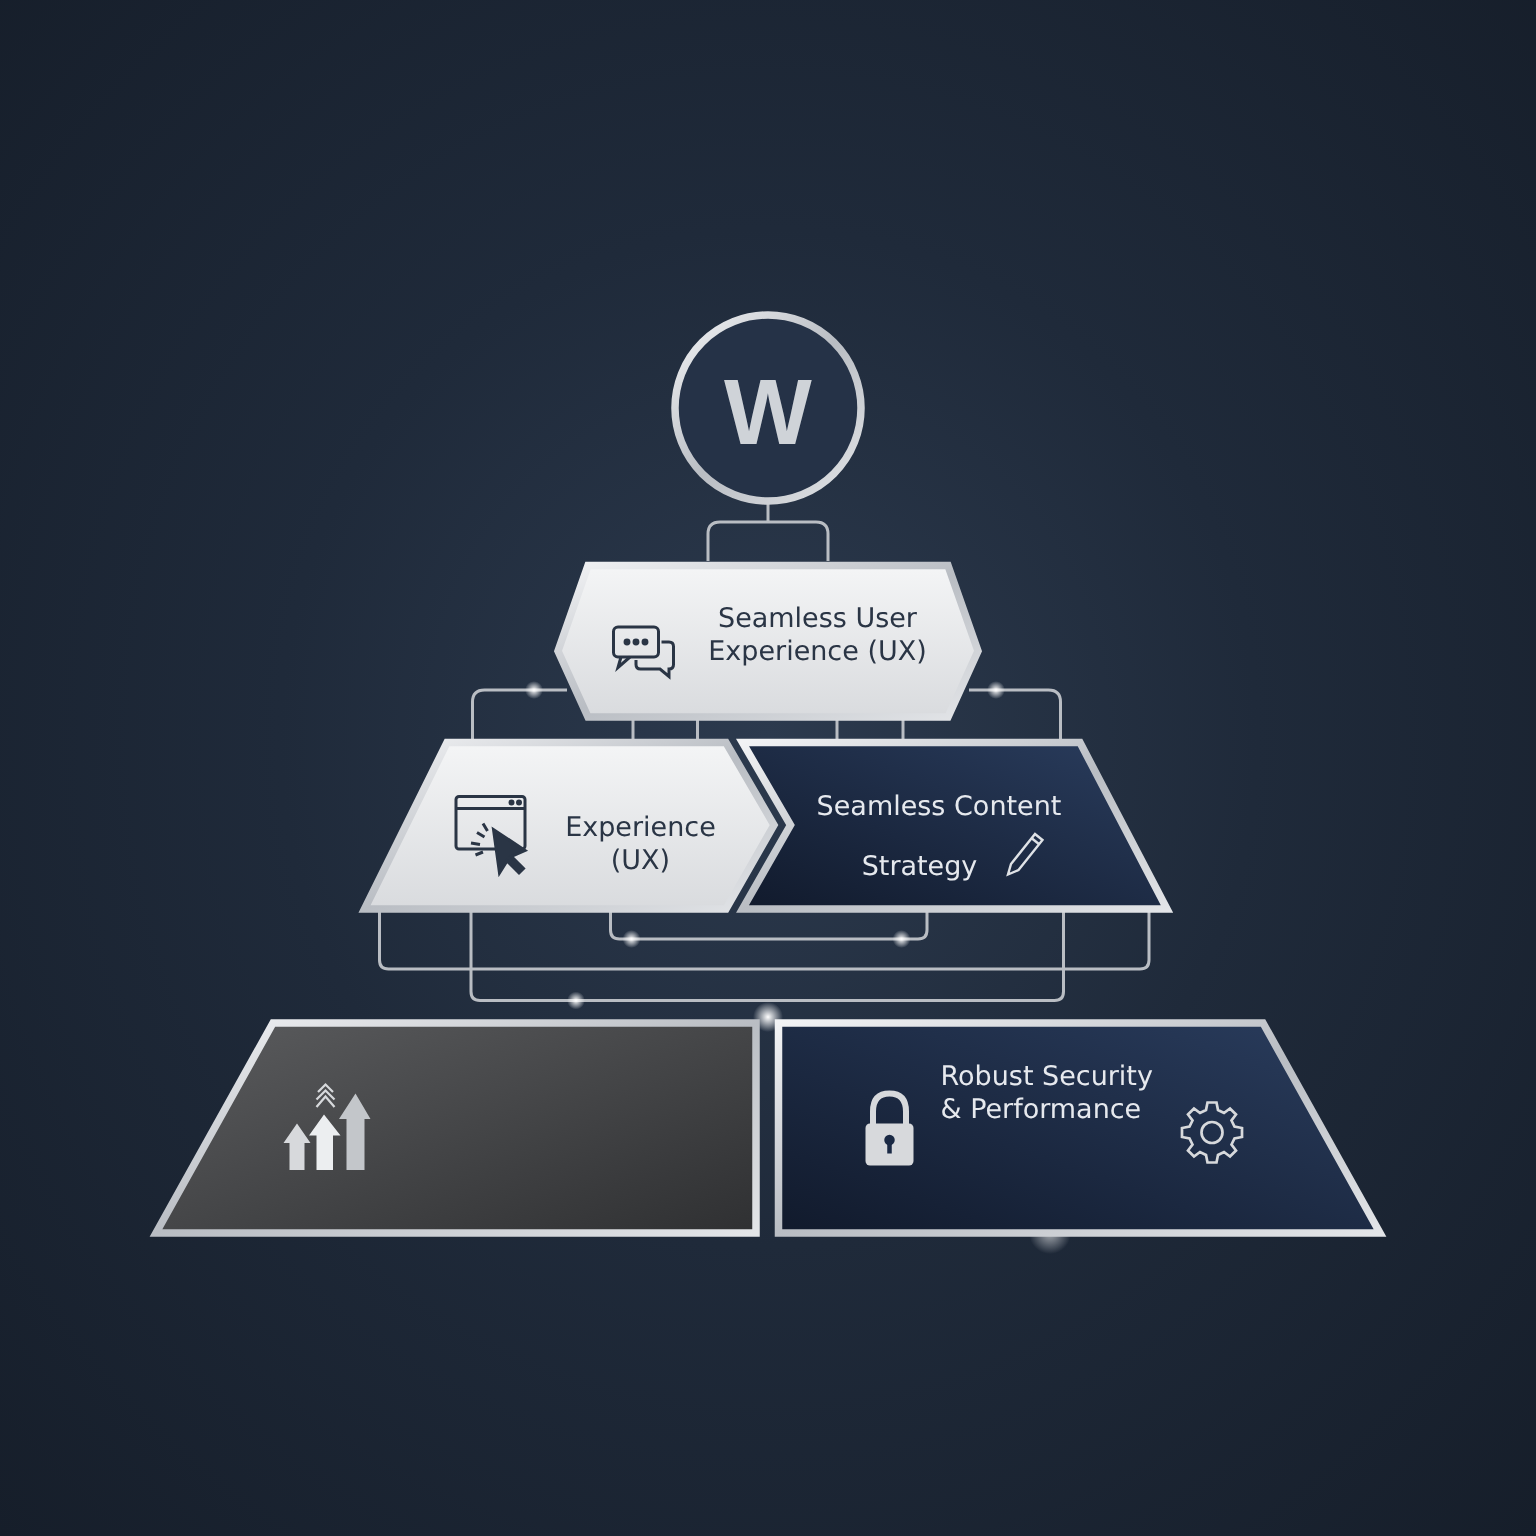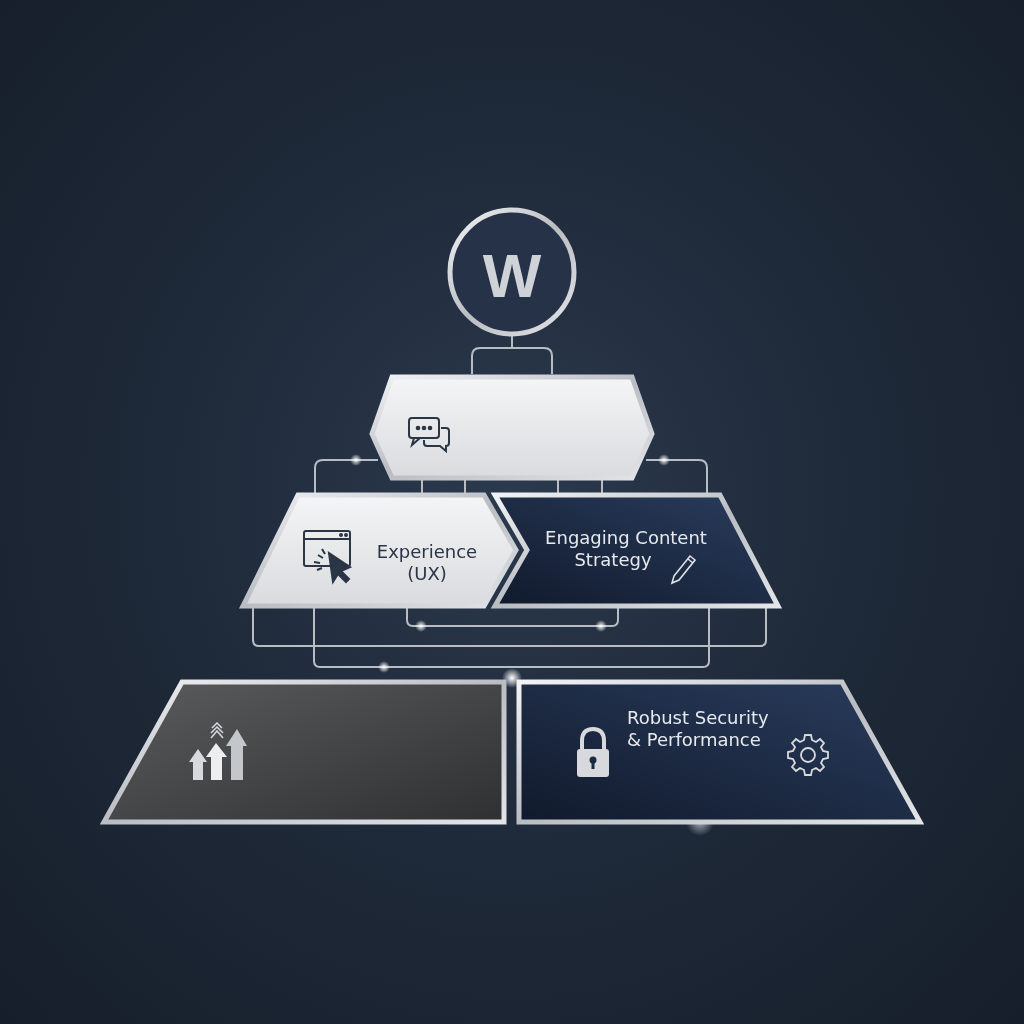--- a/index.html
+++ b/index.html
@@ -139,29 +139,33 @@
   </g>
 
   <g fill="none" stroke="#d7d9dc" stroke-width="1.8" transform="translate(808,754)">
     <path d="M-3,-19 L3,-19 L4,-14 L8,-12 L12,-15 L16,-11 L13,-7 L15,-3 L20,-2 L20,4 L15,5 L13,9 L16,13 L12,17 L8,14 L4,16 L3,21 L-3,21 L-4,16 L-8,14 L-12,17 L-16,13 L-13,9 L-15,5 L-20,4 L-20,-2 L-15,-3 L-13,-7 L-16,-11 L-12,-15 L-8,-12 L-4,-14 Z"></path>
     <circle cx="0" cy="1" r="7"></circle>
   </g>
 </svg>
 
 <div class="logo-letter">W</div>
 
+<div class="label dark-text" style="left:455px; top:402px; width:180px;">
+  <div>Seamless User</div>
+  <div>Experience (UX)</div>
+</div>
 
 <div class="label dark-text" style="left:362px; top:541px; width:130px;">
   <div>Experience</div>
   <div>(UX)</div>
 </div>
 
 <div class="label light-text" style="left:530px; top:527px; width:192px;">
-  <div>Engaging Content</div>
-  <div style="margin-left:-26px;">Strategy</div>
+  <div>Seamless Content</div>
+  <div style="margin-left:-26px;margin-top:18px;">Strategy</div>
 </div>
 
 
 <div class="label light-text" style="left:627px; top:707px; width:160px; text-align:left;">
   <div>Robust Security</div>
   <div>&amp; Performance</div>
 </div>
 
 </div>
 

